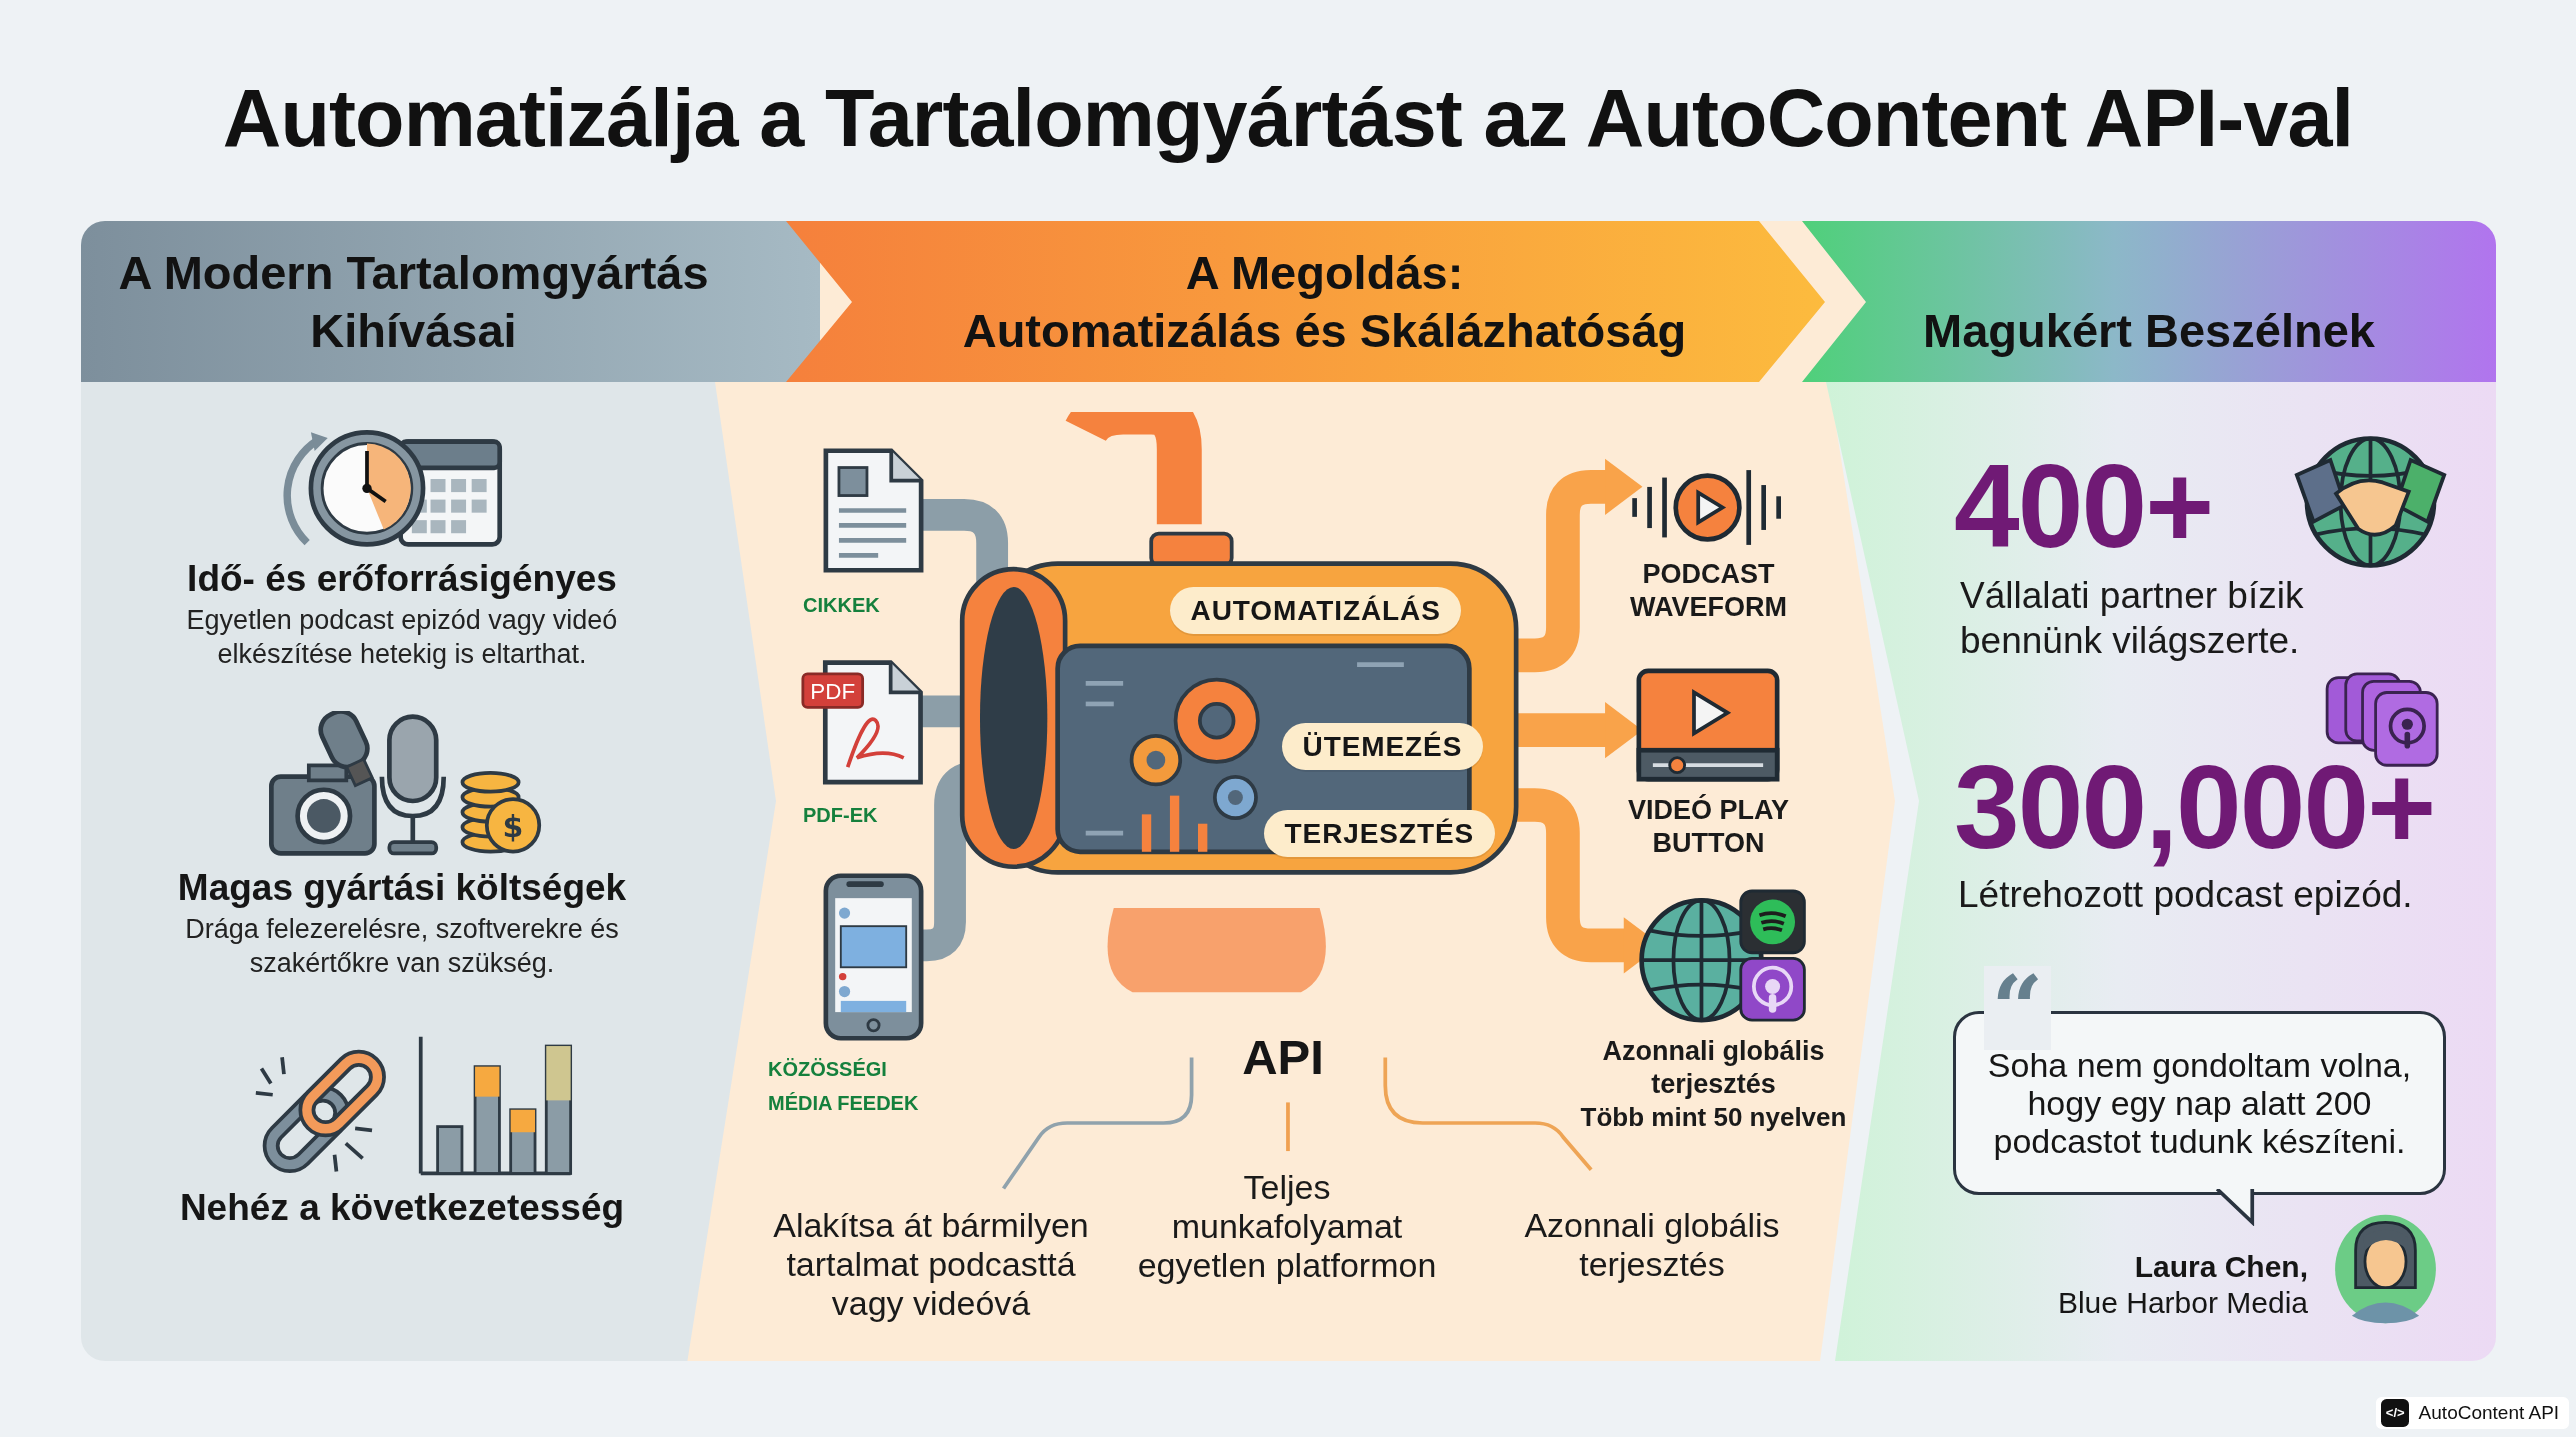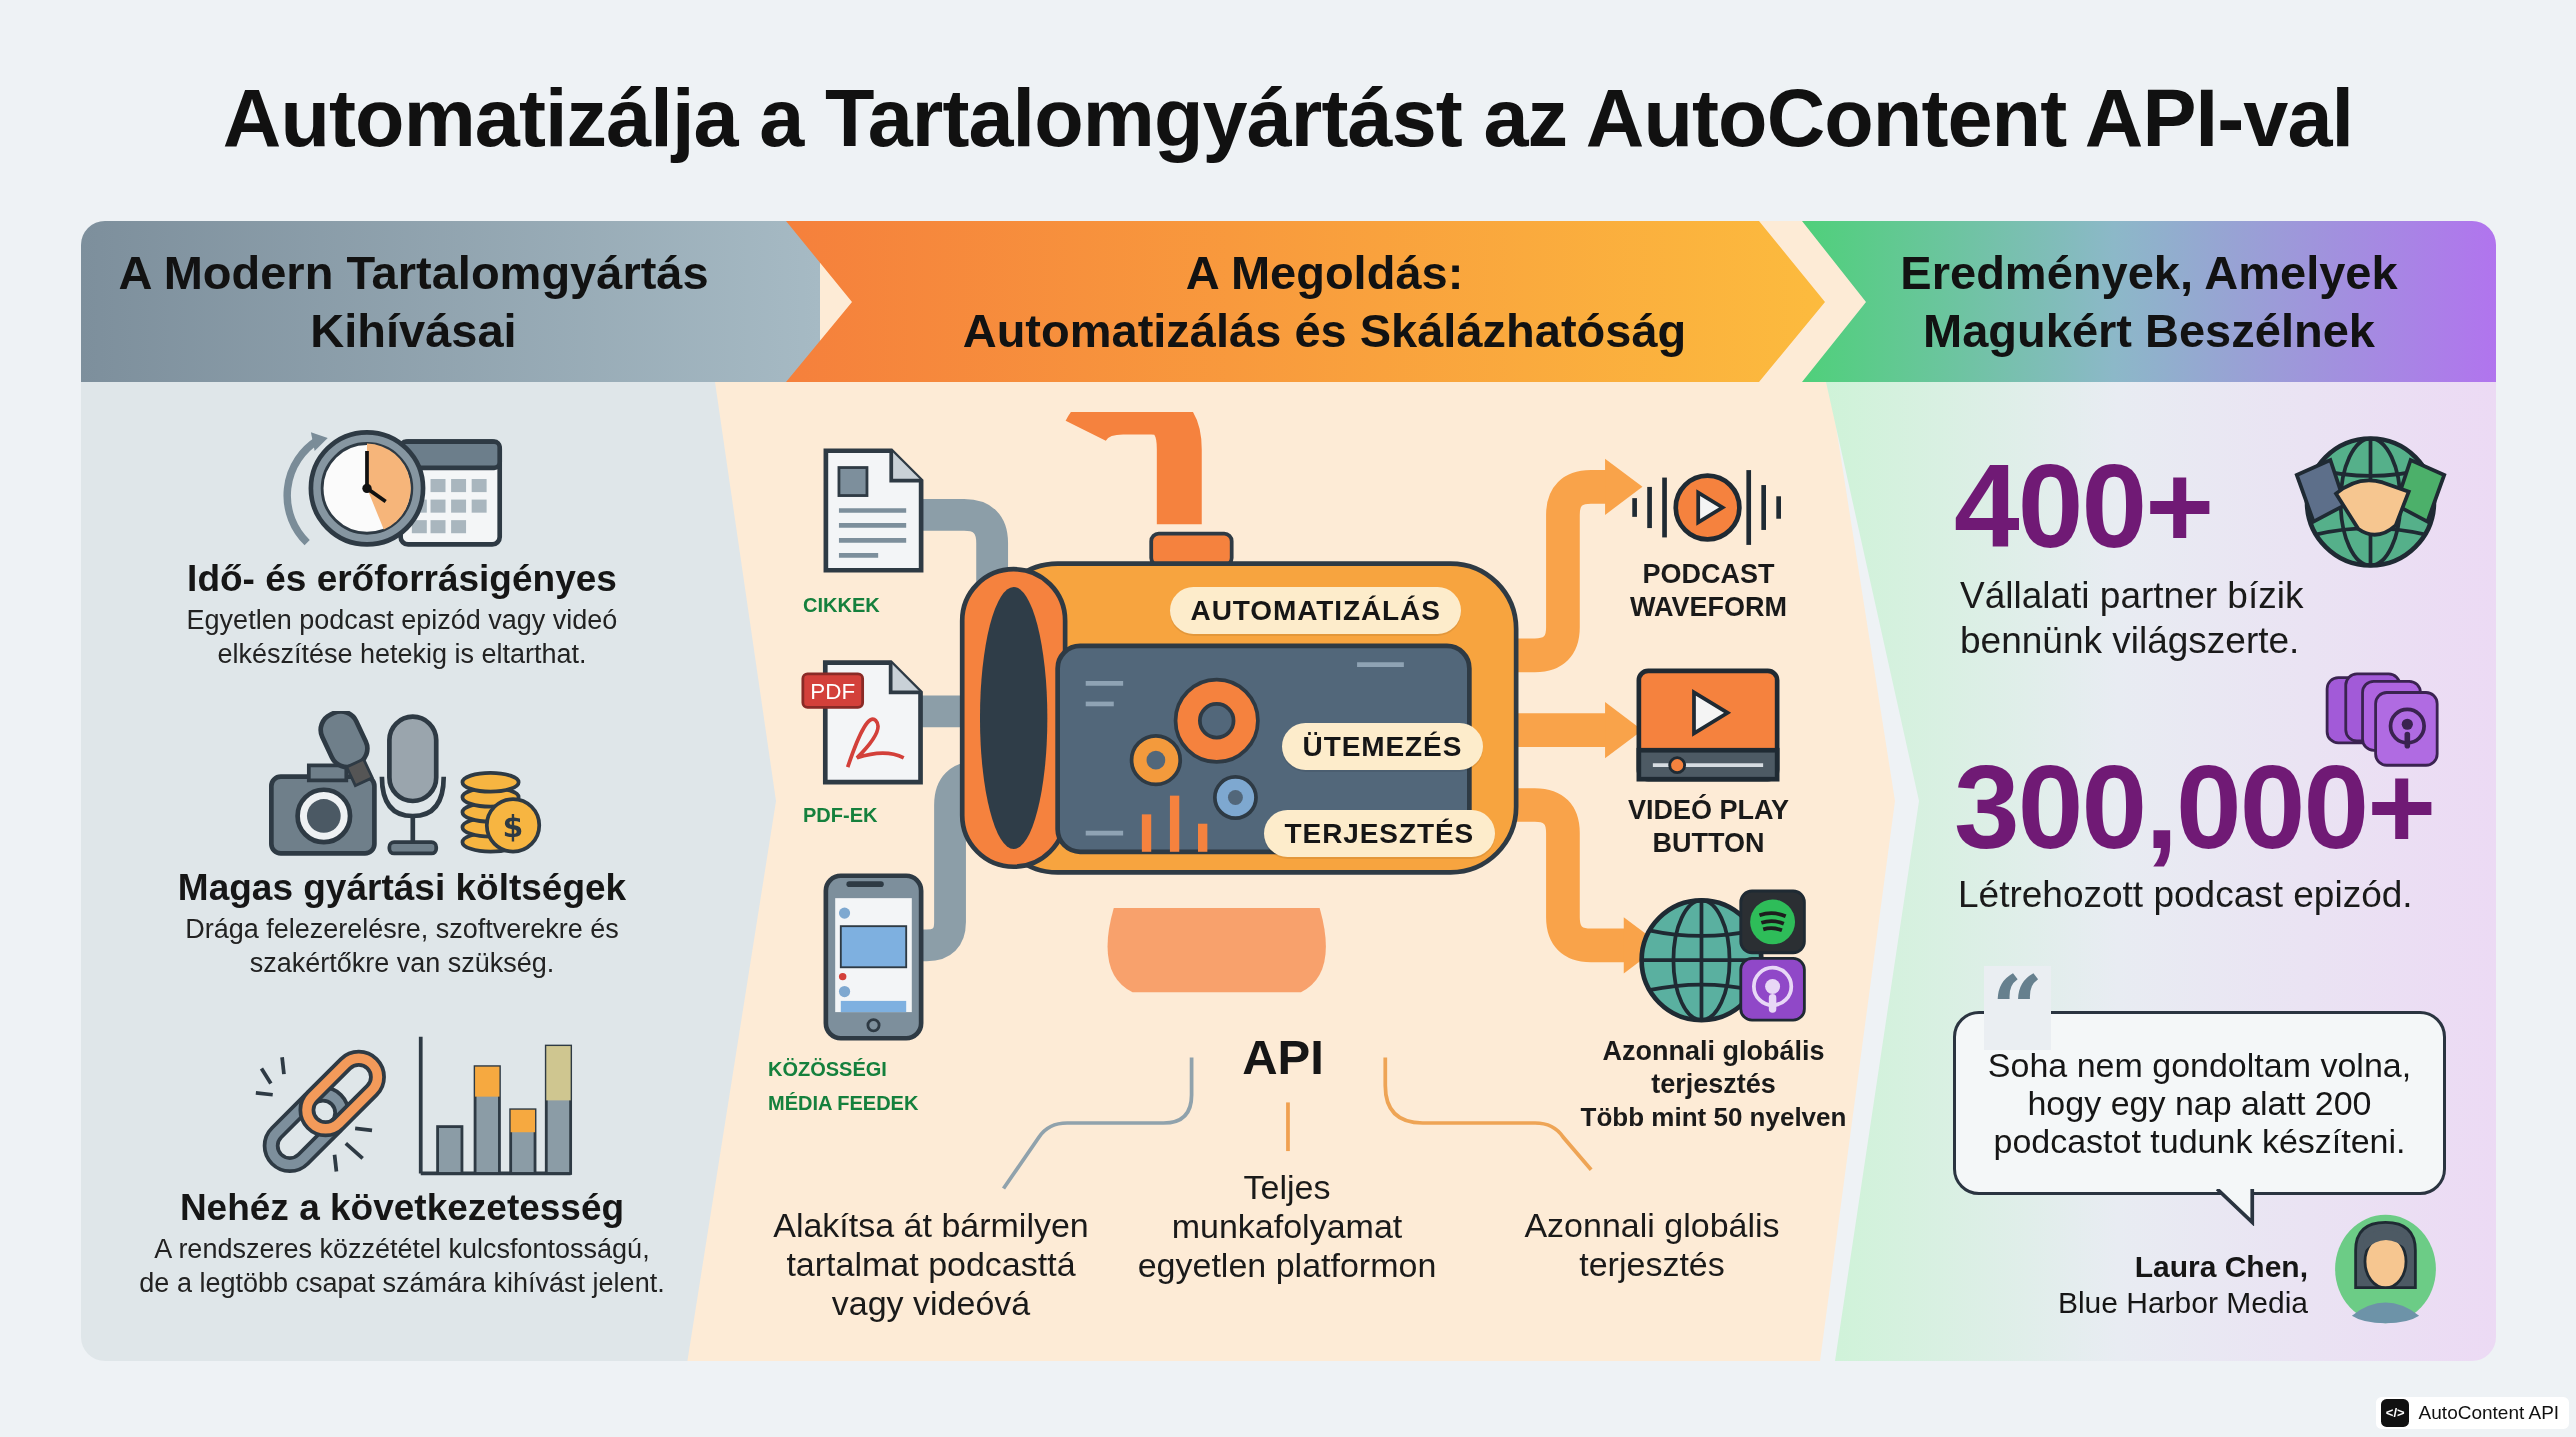--- a/index.html
+++ b/index.html
@@ -46,21 +46,21 @@
 <div class="panel p2"></div>
 <div class="panel p3"></div>
 
 <div class="hdr h1">
     <span><span>A Modern Tartalomgyártás</span><br><span>Kihívásai</span></span>
   </div>
 <div class="hdr h2">
     <span><span>A Megoldás:</span><br><span>Automatizálás és Skálázhatóság</span></span>
   </div>
 <div class="hdr h3">
-    <span><span>Eredmények, Amelyek</span><br><span>Magukért Beszélnek</span></span>
+    <span><br><span>Magukért Beszélnek</span></span>
   </div>
 
 <div class="item" style="top:412px;">
   <div class="iconbox">
     <svg width="243" height="131" viewBox="0 0 260 140">
       <path d="M28 130 A70 70 0 0 1 40 20" fill="none" stroke="#7a8c98" stroke-width="8"></path>
       <path d="M32 12 L50 18 L36 32 Z" fill="#7a8c98"></path>
       <rect x="128" y="22" width="106" height="110" rx="8" fill="#f4f6f7" stroke="#2e3a44" stroke-width="5"></rect>
       <rect x="128" y="22" width="106" height="28" rx="6" fill="#6c7e8b" stroke="#2e3a44" stroke-width="5"></rect>
       <g fill="#a9b6be">
@@ -139,21 +139,20 @@
       <rect x="228" y="102" width="26" height="50" fill="#8b9ca6" stroke="#2e3a44" stroke-width="3"></rect>
       <rect x="268" y="38" width="26" height="114" fill="#8b9ca6" stroke="#2e3a44" stroke-width="3"></rect>
       <rect x="268" y="38" width="26" height="32" fill="#f6a940"></rect>
       <rect x="306" y="84" width="26" height="68" fill="#8b9ca6" stroke="#2e3a44" stroke-width="3"></rect>
       <rect x="306" y="84" width="26" height="24" fill="#f6a940"></rect>
       <rect x="344" y="16" width="26" height="136" fill="#8b9ca6" stroke="#2e3a44" stroke-width="3"></rect>
       <rect x="344" y="16" width="26" height="58" fill="#cfc690"></rect>
     </svg>
   </div>
   <div class="it">Nehéz a következetesség</div>
-  <div class="id"><span>A rendszeres közzététel kulcsfontosságú,</span><br><span>de a legtöbb csapat számára kihívást jelent.</span></div>
 </div>
 
 <svg style="position:absolute;left:786px;top:412px;" width="1086" height="655" viewBox="0 0 1160 700">
 
   <g fill="none" stroke="#8c9ea8" stroke-width="34" stroke-linecap="butt">
     <path d="M100 110 L190 110 Q220 110 220 140 L220 230 Q220 260 250 260 L300 260"></path>
     <path d="M100 320 L300 320"></path>
     <path d="M100 570 L150 570 Q175 570 175 545 L175 420 Q175 390 205 390 L300 390"></path>
   </g>
   <g fill="#8c9ea8" stroke="#f4f4f4" stroke-width="3">

